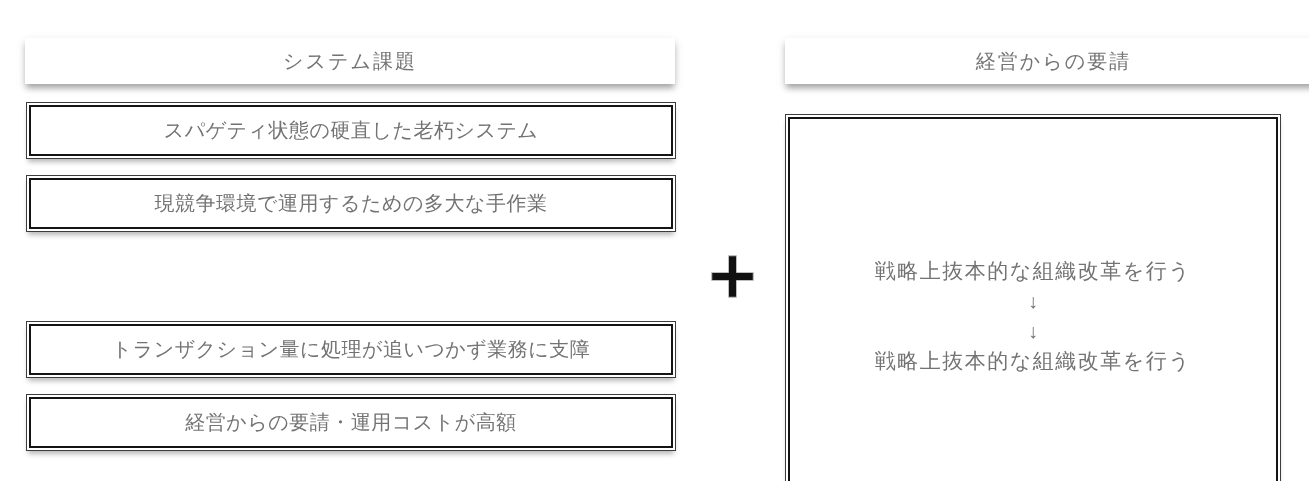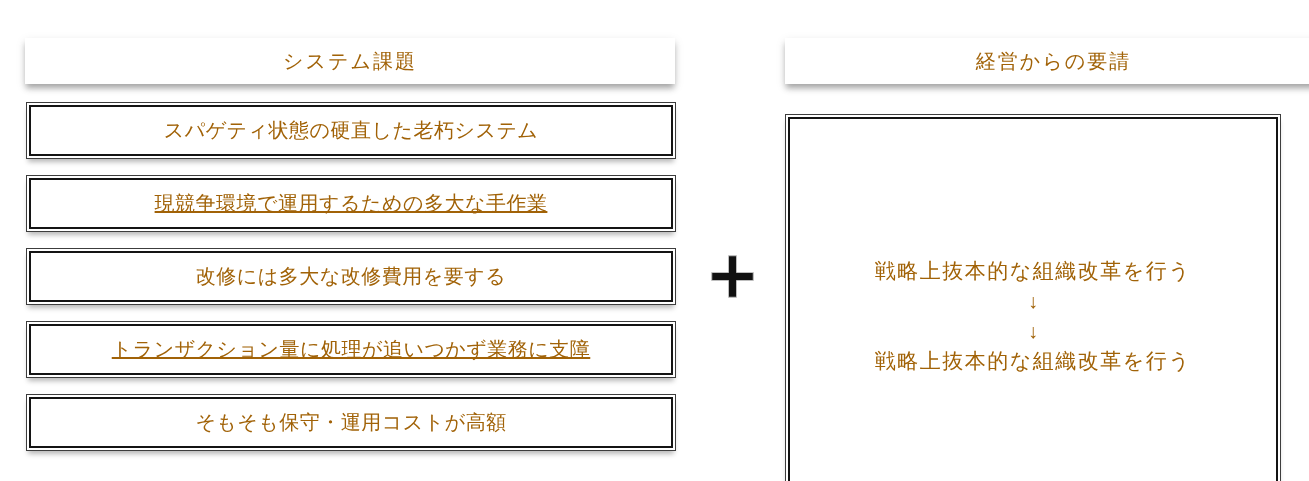--- a/index.html
+++ b/index.html
@@ -2,40 +2,40 @@
 <html><head>
 <meta charset="utf-8">
 <style>
   html,body{margin:0;padding:0;background:#ffffff;}
   #canvas{
     position:relative;
     width:1309px;
     height:481px;
     background:#ffffff;
     font-family:"Liberation Sans","DejaVu Sans",sans-serif;
-    color:#a16207;
+    color:#737373;
     overflow:hidden;
   }
   .hdr{
     position:absolute;
     top:38px;
     height:46px;
     background:#ffffff;
     display:flex;
     align-items:center;
     justify-content:center;
     font-size:20px;
     letter-spacing:2px;
     box-shadow:0 5px 6px -1px rgba(0,0,0,0.30), 0 3px 10px rgba(0,0,0,0.10);
   }
   #hdr-left{left:25px;width:650px;}
   #hdr-right{left:785px;width:537px;}
 
   .item{position:absolute;left:26px;width:650px;height:57px;border-radius:27px;}
-  .i1{top:102px;} .i2{top:175px;text-decoration:underline;} .i3{top:248px;} .i4{top:321px;text-decoration:underline;} .i5{top:394px;}
+  .i1{top:102px;} .i2{top:175px;} .i3{top:248px;} .i4{top:321px;} .i5{top:394px;}
 
   .dbox{
     height:100%;
     background:#ffffff;
     border:1px solid #3d3d3d;
     padding:2px;
     box-sizing:border-box;
     box-shadow:0 5px 5px -2px rgba(0,0,0,0.28);
   }
   .dbox-inner{
@@ -83,35 +83,30 @@
       <div class="dbox-inner">スパゲティ状態の硬直した老朽システム</div>
     </div>
   </div>
 
   <div class="item i2">
     <div class="dbox">
       <div class="dbox-inner">現競争環境で運用するための多大な手作業</div>
     </div>
   </div>
 
-  <div class="item i3">
-    <div class="dbox">
-      <div class="dbox-inner">改修には多大な改修費用を要する</div>
-    </div>
-  </div>
 
   <div class="item i4">
     <div class="dbox">
       <div class="dbox-inner">トランザクション量に処理が追いつかず業務に支障</div>
     </div>
   </div>
 
   <div class="item i5">
     <div class="dbox">
-      <div class="dbox-inner">そもそも保守・運用コストが高額</div>
+      <div class="dbox-inner">経営からの要請・運用コストが高額</div>
     </div>
   </div>
 
   <div class="plus">
     <svg width="43" height="43" viewBox="0 0 43 43" xmlns="http://www.w3.org/2000/svg">
       <path d="M 17.5 0.75 H 25.5 V 17.5 H 42.25 V 25.5 H 25.5 V 42.25 H 17.5 V 25.5 H 0.75 V 17.5 H 17.5 Z" fill="#111111" stroke="#bdbdbd" stroke-width="1"></path>
     </svg>
   </div>
 
   <div class="rbox">

